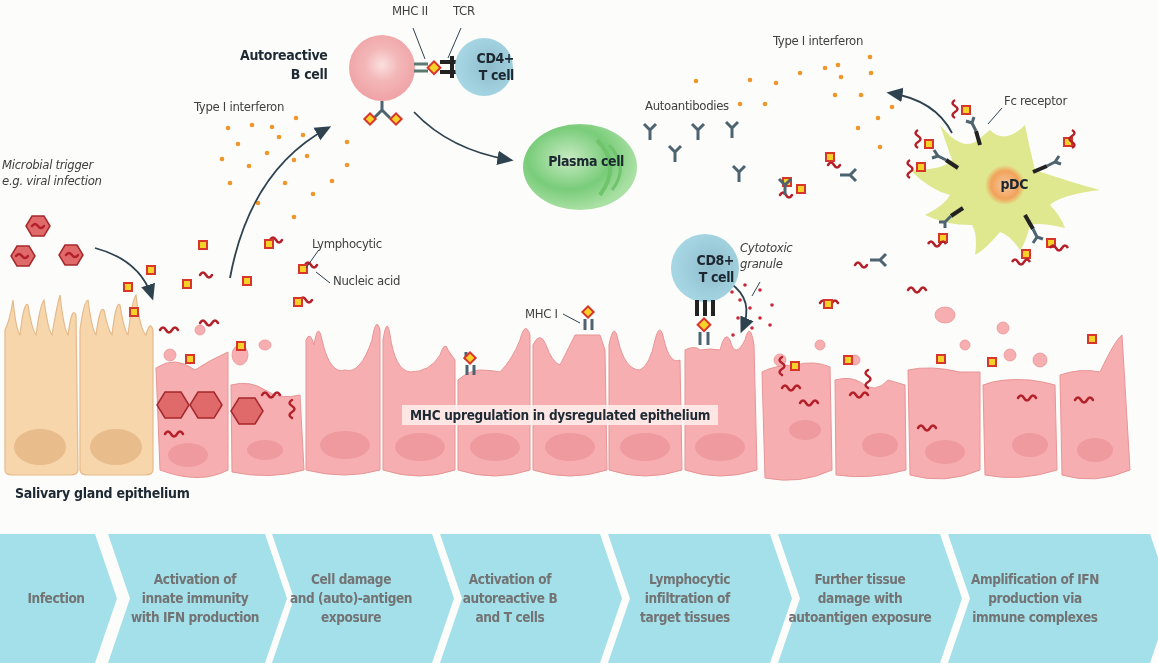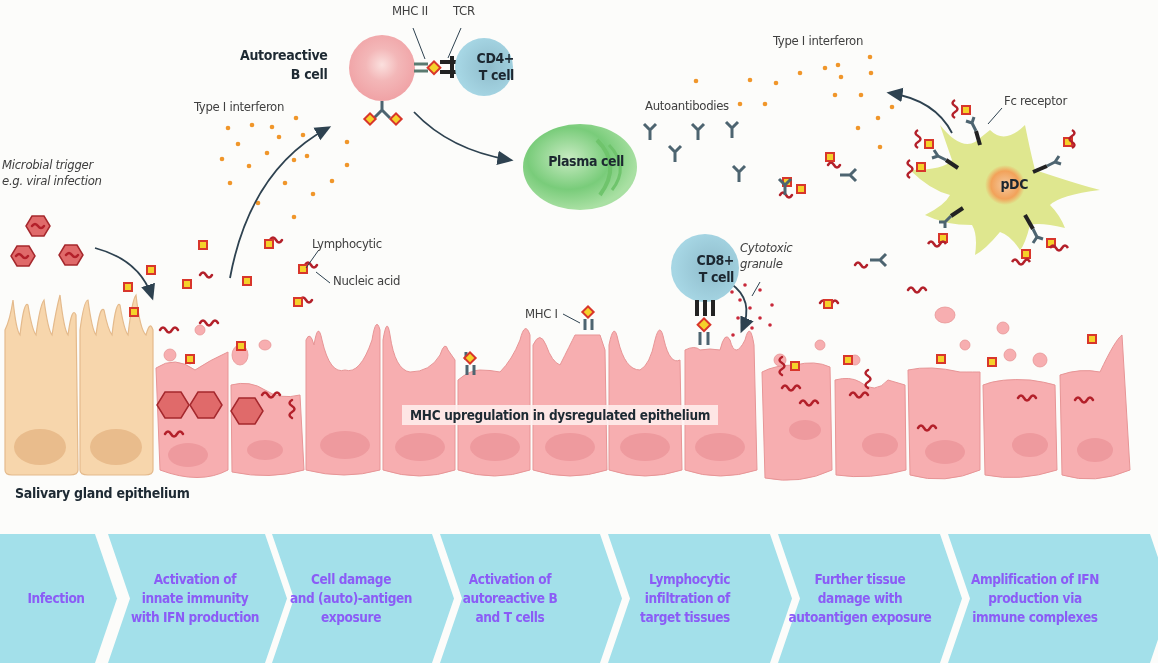--- a/index.html
+++ b/index.html
@@ -4,21 +4,21 @@
 <style>
   html,body{margin:0;padding:0;background:#fcfcfa;}
   body{width:1158px;height:663px;position:relative;overflow:hidden;font-family:"DejaVu Sans Condensed","DejaVu Sans",sans-serif;}
   #scene{position:absolute;left:0;top:0;width:1158px;height:663px;}
   .lbl{position:absolute;color:#404040;font-size:13px;line-height:16px;white-space:nowrap;font-stretch:condensed;letter-spacing:-0.3px;}
   .lbl.b{font-weight:bold;color:#1e2a33;}
   .center{text-align:left;font-style:italic;}
   .right{text-align:right;}
   .cell-label{position:absolute;font-weight:bold;color:#1c2730;font-size:14px;line-height:17px;text-align:right;letter-spacing:-0.4px;}
   .banner{position:absolute;left:402px;top:405px;padding:2px 8px;background:rgba(255,240,238,0.85);font-weight:bold;font-size:13.5px;color:#1d2a33;letter-spacing:-0.3px;}
-  .step{position:absolute;top:534px;height:129px;display:flex;align-items:center;justify-content:center;text-align:center;font-weight:bold;font-size:13.5px;line-height:19px;color:#8b5cf6;letter-spacing:-0.4px;white-space:pre-line;}
+  .step{position:absolute;top:534px;height:129px;display:flex;align-items:center;justify-content:center;text-align:center;font-weight:bold;font-size:13.5px;line-height:19px;color:#737373;letter-spacing:-0.4px;white-space:pre-line;}
 </style>
 </head>
 <body>
 
 <svg id="scene" viewBox="0 0 1158 663" xmlns="http://www.w3.org/2000/svg">
   <defs>
     <marker id="arrowhead" markerWidth="10" markerHeight="10" refX="7" refY="5" orient="auto">
       <path d="M0,1 L9,5 L0,9 Z" fill="#2e4250"></path>
     </marker>
     <radialGradient id="bgrad" cx="50%" cy="45%" r="55%">

